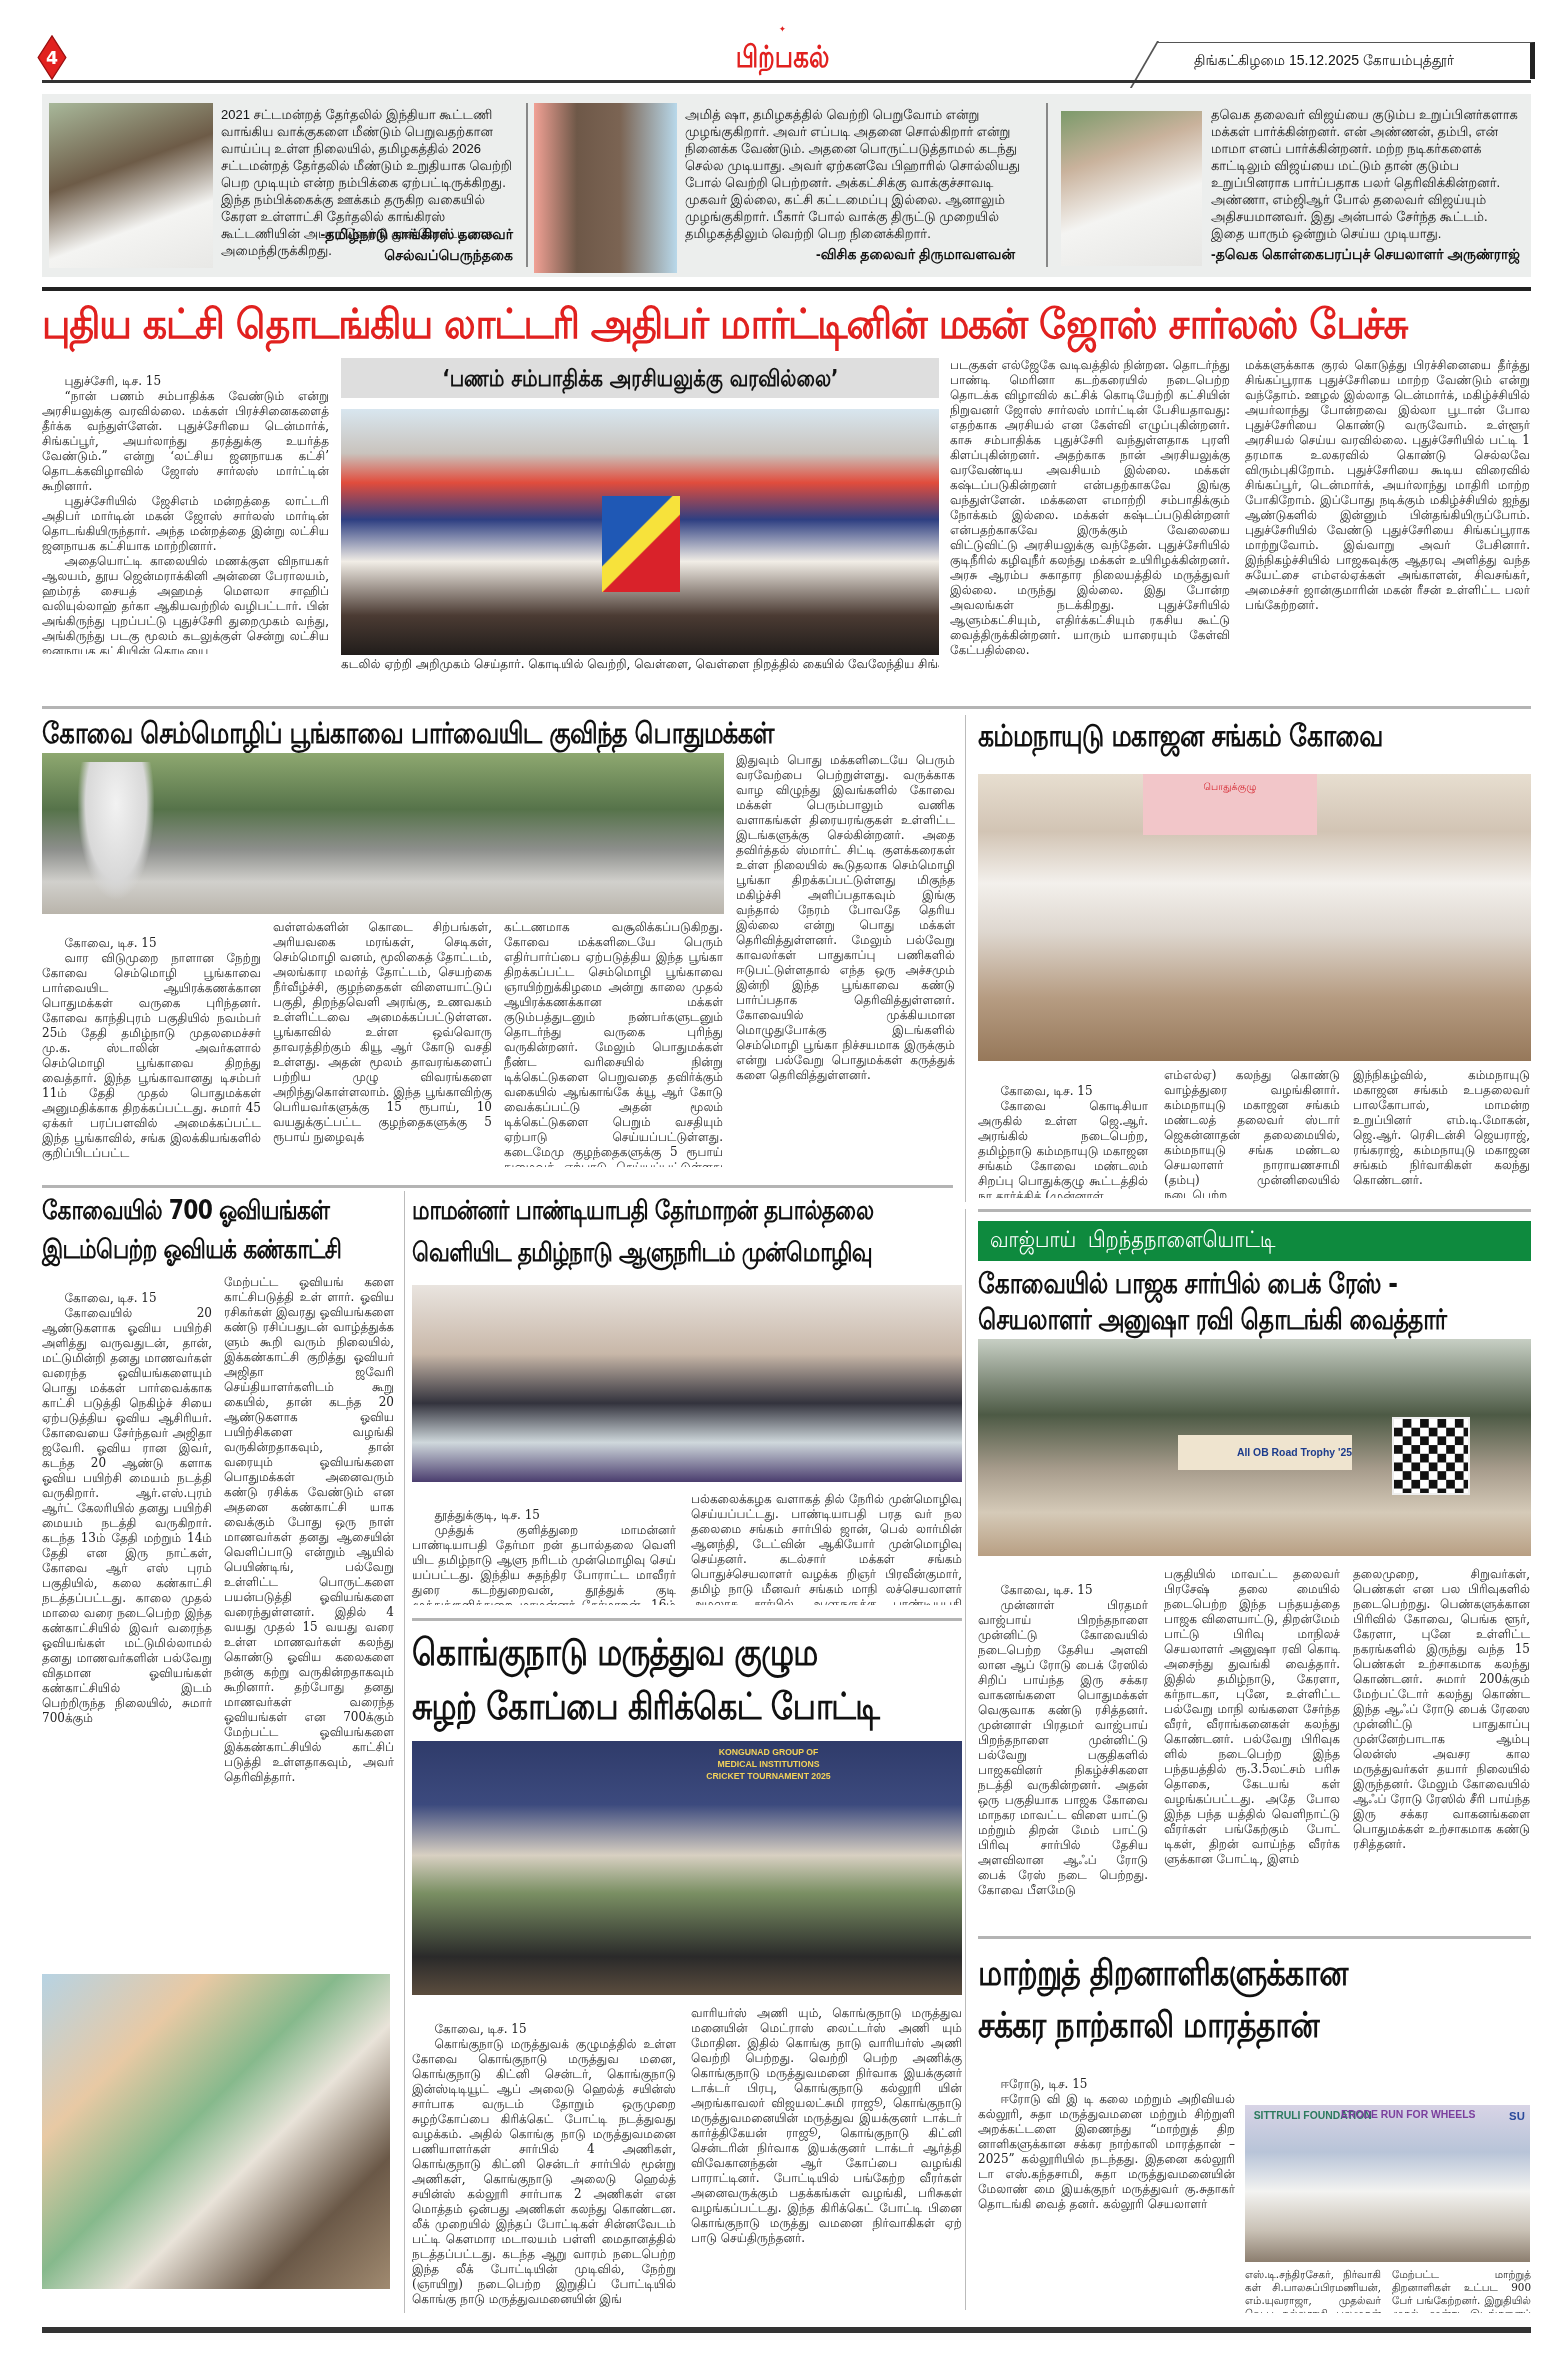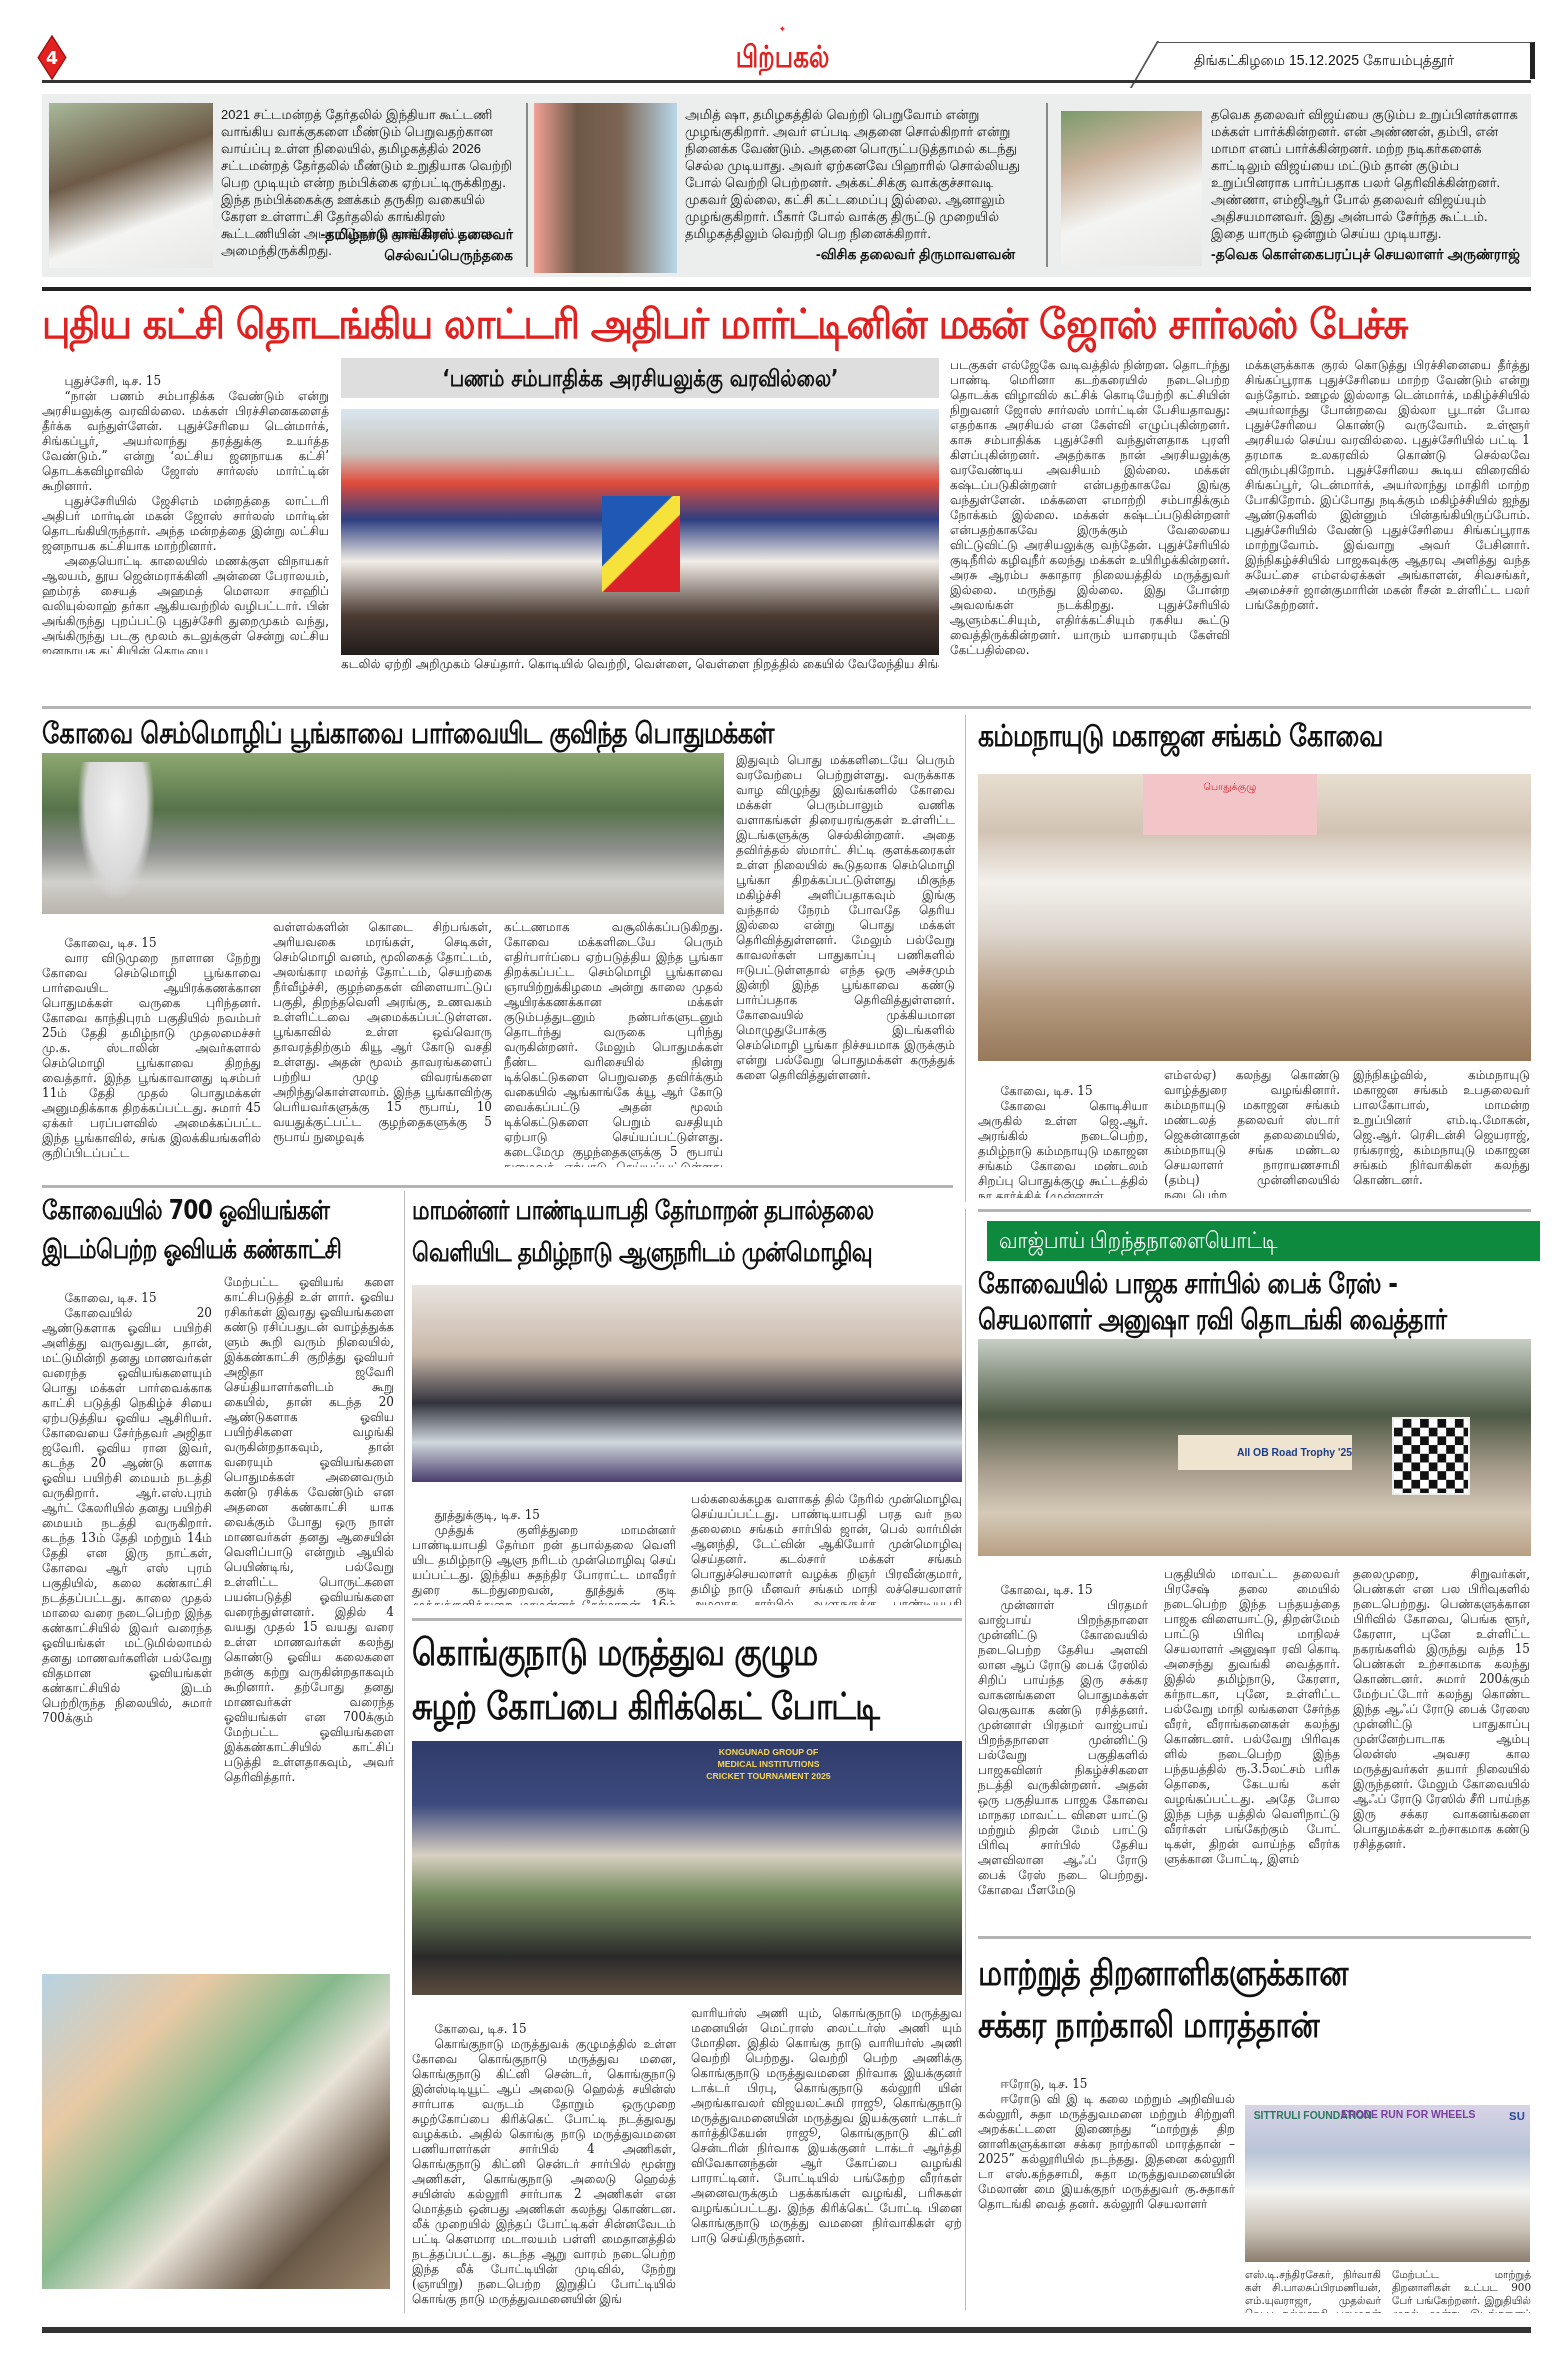--- a/index.html
+++ b/index.html
@@ -54,21 +54,21 @@
   .img-governor { left: 412px; top: 1285px; width: 550px; height: 197px; background: linear-gradient(180deg, #e9e4df 0%, #c8b7a8 35%, #33333d 60%, #cfd8dc 80%, #4a3d6e 100%); }
   .img-bike { left: 978px; top: 1339px; width: 553px; height: 217px; background: linear-gradient(180deg, #c7cfc4 0%, #4d5a45 35%, #a79c8c 60%, #d5cab8 80%, #b89f83 100%); }
   .img-bike .flagc { position: absolute; right: 61px; top: 78px; width: 78px; height: 78px; background: repeating-conic-gradient(#111 0 25%, #fff 0 50%) 0 0/17.4px 17.4px; border: 2.6px solid #eee; }
   .img-cricket { left: 412px; top: 1741px; width: 550px; height: 254px; background: linear-gradient(180deg, #2f3b6a 0%, #3c4a7e 25%, #d8d0c2 45%, #7a8f63 60%, #2a2a2a 85%, #5b4d3e 100%); }
   .img-cricket .banner { position: absolute; left: 278px; top: 5.2px; width: 157px; height: 31px; color: #f3d25a; font-size: 8.7px; font-weight: bold; text-align: center; line-height: 12px; font-family: "Liberation Sans", sans-serif; }
   .img-art { left: 42px; top: 1974px; width: 348px; height: 315px; background: linear-gradient(135deg, #b7d3e3 0%, #e8c9a4 25%, #86b98c 45%, #e9e3d9 60%, #6a5847 80%, #a08a70 100%); }
   .img-wheel { left: 1245px; top: 2105px; width: 285px; height: 157px; background: linear-gradient(180deg, #d8d4e6 0%, #b8c4d8 30%, #f3f3f1 55%, #c9c1b5 80%, #8c7e6f 100%); }
   .img-wheel .brand { position: absolute; left: 8.7px; top: 5.2px; color: #2b7a5e; font-size: 10.4px; font-weight: bold; font-family: "Liberation Sans", sans-serif; }
   .img-wheel .brand2 { position: absolute; right: 5.2px; top: 5.2px; color: #2b4a9b; font-size: 11.3px; font-weight: bold; font-family: "Liberation Sans", sans-serif; }
 
-  .green-label { left: 978px; top: 1221px; width: 553px; height: 40px; background: #0e8a3e; color: #fff; font-size: 22.6px; line-height: 40px; padding-left: 12px; white-space: nowrap; font-family: Liberation Serif, serif; margin-left: 9px; }
+  .green-label { left: 978px; top: 1221px; width: 553px; height: 40px; background: #0e8a3e; color: #fff; font-size: 22.6px; line-height: 40px; padding-left: 12px; white-space: nowrap; font-family: Liberation Mono, monospace; }
   .green-label span { display: inline-block; transform: scaleX(0.86); transform-origin: left; }
 
   .rule-bottom { left: 42px; top: 2327px; width: 1489px; height: 6px; background: #333; }
 </style>
 </head>
 <body>
 
 <div class="abs page-num">
   <svg viewBox="0 0 34 52">
     <polygon points="17,1 33,26 17,51 1,26" fill="#e1211f" stroke="#9a1010" stroke-width="1.5"></polygon>

